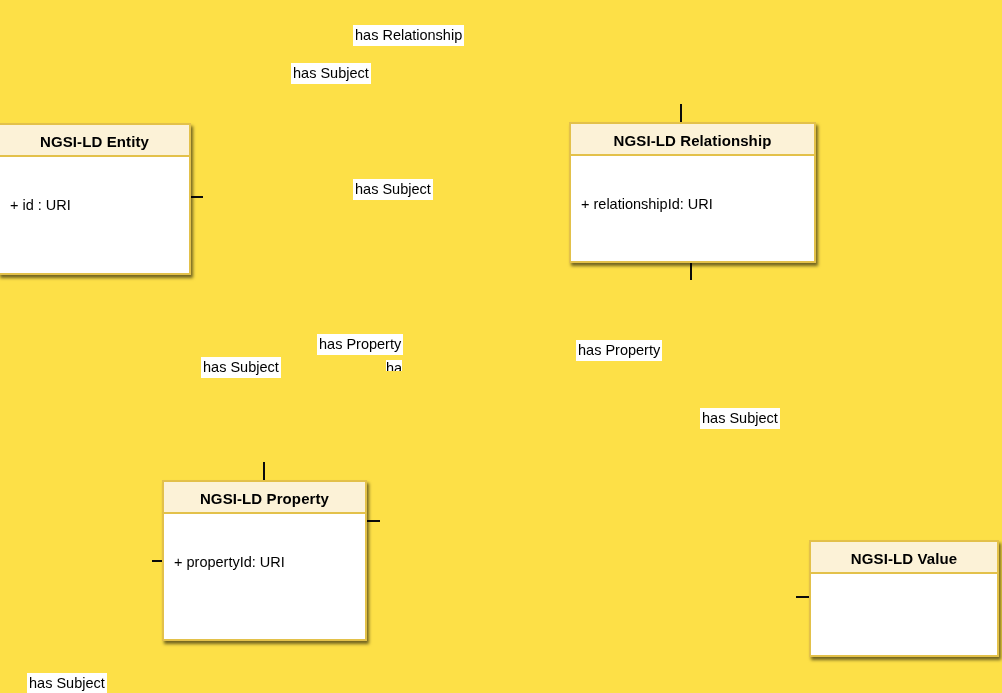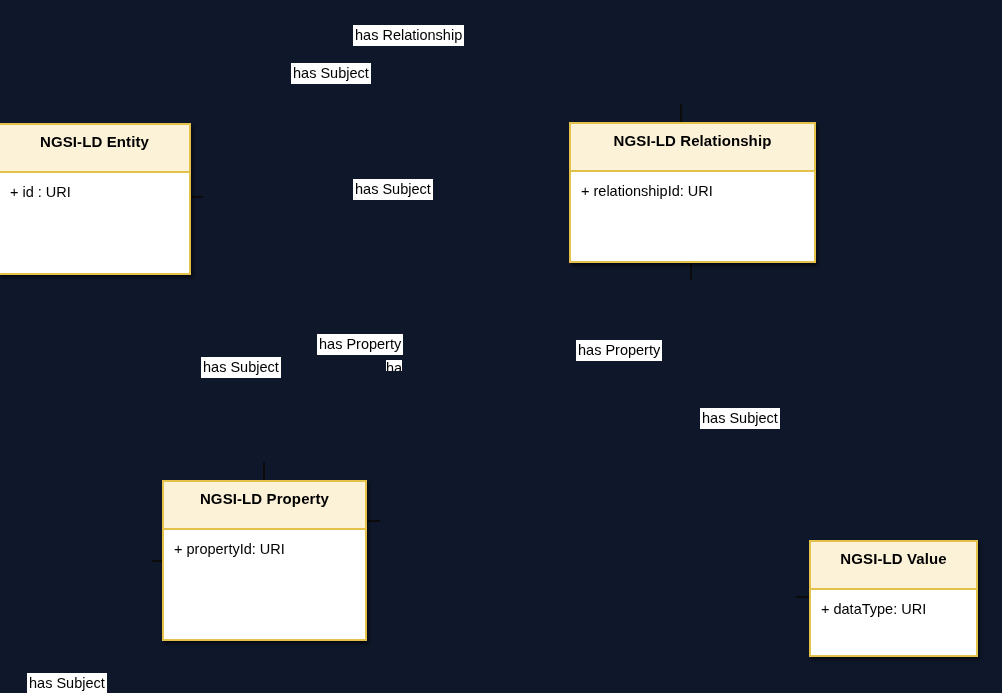--- a/index.html
+++ b/index.html
@@ -8,48 +8,49 @@
     padding: 0;
     background: #000000;
   }
   body {
     font-family: "Liberation Sans", sans-serif;
   }
   #canvas {
     position: relative;
     width: 1002px;
     height: 693px;
-    background: #0f172a;
+    background: #fde047;
     overflow: hidden;
   }
 
   
   .uml-class {
     position: absolute;
     box-sizing: border-box;
     background: #ffffff;
     border: 2px solid #e3c14a;
     box-shadow: 2px 3px 3px rgba(0,0,0,0.55);
   }
   .uml-header {
     box-sizing: border-box;
     background: #fcf2d7;
     border-bottom: 2px solid #e3c14a;
     text-align: center;
     font-weight: bold;
     font-size: 15px;
     color: #000000;
     line-height: 1.2;
-    padding: 8px 6px 20px 6px;
+    padding: 8px 6px 4px 6px;
     letter-spacing: 0.1px;
   }
   .uml-body {
     box-sizing: border-box;
     background: #ffffff;
     padding: 10px 8px 6px 10px;
+    margin-top: 29px;
   }
   .uml-attr {
     font-size: 14.5px;
     color: #000000;
     line-height: 1.35;
     white-space: nowrap;
   }
 
   
   .assoc-label {
@@ -123,20 +124,17 @@
     </div>
   </div>
 
   <div class="uml-class" style="left:162px; top:480px; width:205px; height:161px;">
     <div class="uml-header">NGSI-LD Property</div>
     <div class="uml-body">
       <div class="uml-attr">+ propertyId: URI</div>
     </div>
   </div>
 
-  <div class="uml-class" style="left:809px; top:540px; width:169px; height:117px;">
+  <div class="uml-class" style="left:809px; top:540px; width:190px; height:117px;">
     <div class="uml-header">NGSI-LD Value</div>
-    <div class="uml-body">
-      <div class="uml-attr">+ dataType: URI</div>
-    </div>
   </div>
 
 </div>
 
 </body></html>

